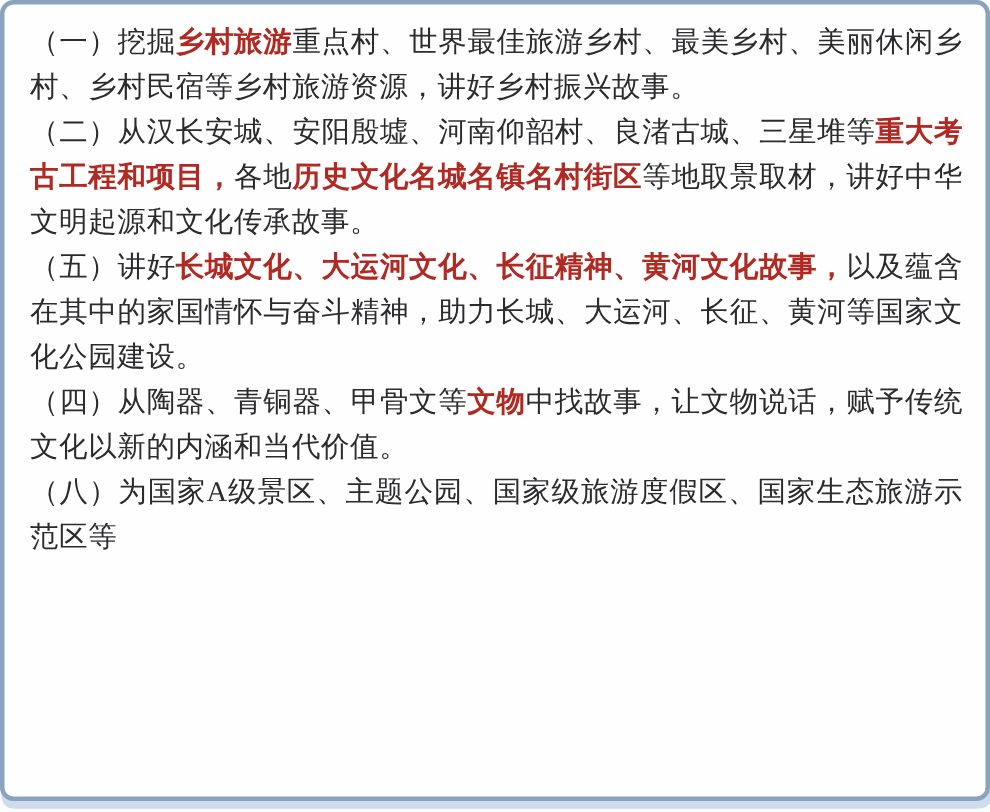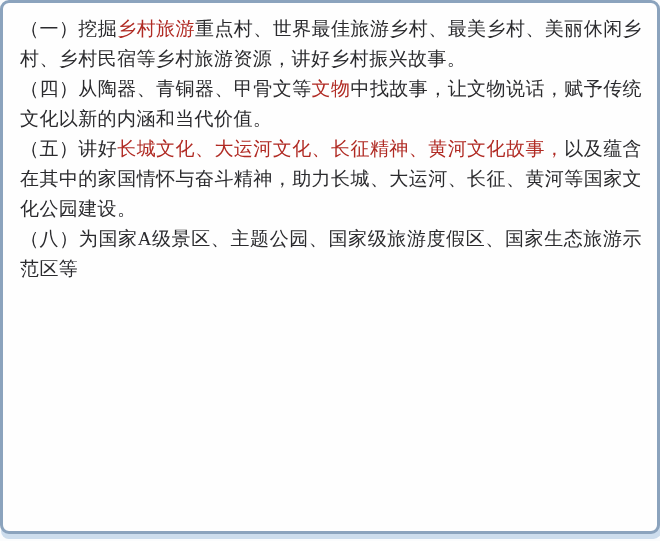--- a/index.html
+++ b/index.html
@@ -31,26 +31,27 @@
     margin: 0;
     font-size: 19px;
     line-height: 30px;
     letter-spacing: 0.4px;
     text-align: justify;
     color: var(--text, #2b2b2e);
     font-weight: 400;
   }
   .run.red {
     color: var(--highlight, #b02a23);
-    font-weight: 400;
+    font-weight: 700;
   }
 </style>
 </head>
 <body>
 
 <div class="frame">
   <div class="text-area">
       <p class="para"><span class="run">（一）挖掘</span><span class="run red">乡村旅游</span><span class="run">重点村、世界最佳旅游乡村、最美乡村、美丽休闲乡村、乡村民宿等乡村旅游资源，讲好乡村振兴故事。</span></p>
+      <p class="para"><span class="run">（二）从汉长安城、安阳殷墟、河南仰韶村、良渚古城、三星堆等</span><span class="run red">重大考古工程和项目，</span><span class="run">各地</span><span class="run red">历史文化名城名镇名村街区</span><span class="run">等地取景取材，讲好中华文明起源和文化传承故事。</span></p>
+      <p class="para"><span class="run">（五）讲好</span><span class="run red">长城文化、大运河文化、长征精神、黄河文化故事，</span><span class="run">以及蕴含在其中的家国情怀与奋斗精神，助力长城、大运河、长征、黄河等国家文化公园建设。</span></p>
       <p class="para"><span class="run">（四）从陶器、青铜器、甲骨文等</span><span class="run red">文物</span><span class="run">中找故事，让文物说话，赋予传统文化以新的内涵和当代价值。</span></p>
-      <p class="para"><span class="run">（五）讲好</span><span class="run red">长城文化、大运河文化、长征精神、黄河文化故事，</span><span class="run">以及蕴含在其中的家国情怀与奋斗精神，助力长城、大运河、长征、黄河等国家文化公园建设。</span></p>
       <p class="para"><span class="run">（八）为国家A级景区、主题公园、国家级旅游度假区、国家生态旅游示范区等</span></p>
     </div>
 </div>
 
 </body></html>

